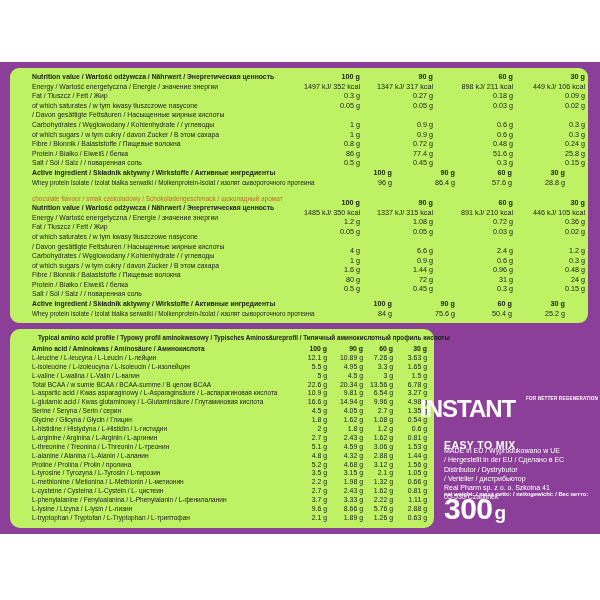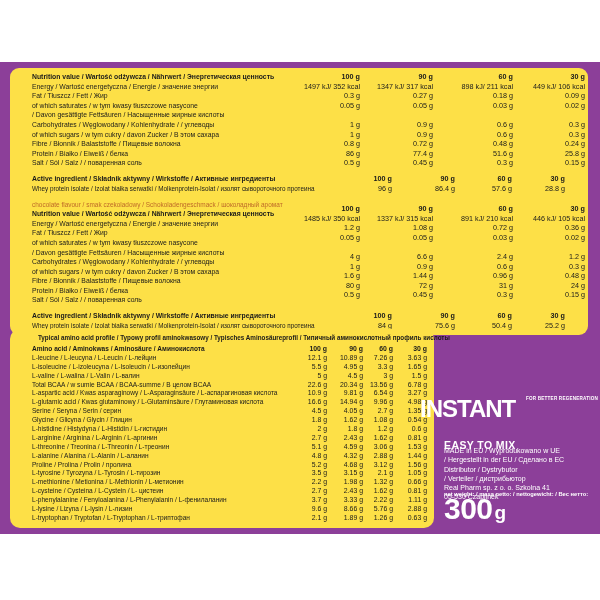--- a/index.html
+++ b/index.html
@@ -6,39 +6,39 @@
     --purple:#8c3f99;
     --ink:#1a1a1a;
     --choc:#bf6a28;
   }
   html,body{margin:0;padding:0;}
   .page{
     position:relative;width:600px;height:600px;background:#fff;overflow:hidden;
     font-family:"Liberation Sans",sans-serif;color:var(--ink);
   }
   .band{position:absolute;top:62px;left:0;width:600px;height:472px;background:var(--purple);}
-  .box{position:absolute;background:#fde047;box-sizing:border-box;}
+  .box{position:absolute;background:#bef264;box-sizing:border-box;}
   .box1{top:6px;left:10px;width:578px;border-radius:9px;padding:4px 3px 5px 22px;}
   .box2{top:267px;left:10px;width:424px;border-radius:10px;padding:3px 7px 5px 22px;}
 
   
   .trow{position:relative;height:9.6px;line-height:9.6px;font-size:7.2px;white-space:nowrap;}
   .trow.two-line{height:19.2px;text-decoration:underline;}
   .trow .lab{display:inline-block;transform:scaleX(.95);transform-origin:0 50%;white-space:nowrap;}
   .trow.two-line .lab{transform:none;}
   .trow.two-line .lab div{height:9.6px;line-height:9.6px;transform:scaleX(.95);transform-origin:0 50%;white-space:nowrap;}
   .trow .lab.xl{transform:scaleX(.88);}
   .val{position:absolute;top:0;white-space:nowrap;text-align:right;}
   .b{font-weight:bold;}
 
   
   .tsec .v0{right:225px;} .tsec .v1{right:152px;} .tsec .v2{right:72px;} .tsec .v3{right:0;}
   
   .asec .v0{right:193px;} .asec .v1{right:130px;} .asec .v2{right:73px;} .asec .v3{right:20px;}
-  .asec{margin-top:6px;}
+  .asec{margin-top:0;}
   .tgroup0{margin-bottom:7px;}
   .choc{font-size:6.8px;line-height:9px;color:var(--choc);white-space:nowrap;transform:scaleX(.95);transform-origin:0 50%;}
   .shift .val{top:-5px;}
 
   
   .amino-title{font-size:6.5px;font-weight:bold;text-align:center;margin:2px 0 4px;white-space:nowrap;transform:scaleX(.97);transform-origin:50% 50%;}
   .amino .trow{height:8.9px;line-height:8.9px;font-size:6.9px;}
   .amino .v0{right:100px;} .amino .v1{right:64px;} .amino .v2{right:34px;} .amino .v3{right:0;}
 
   

